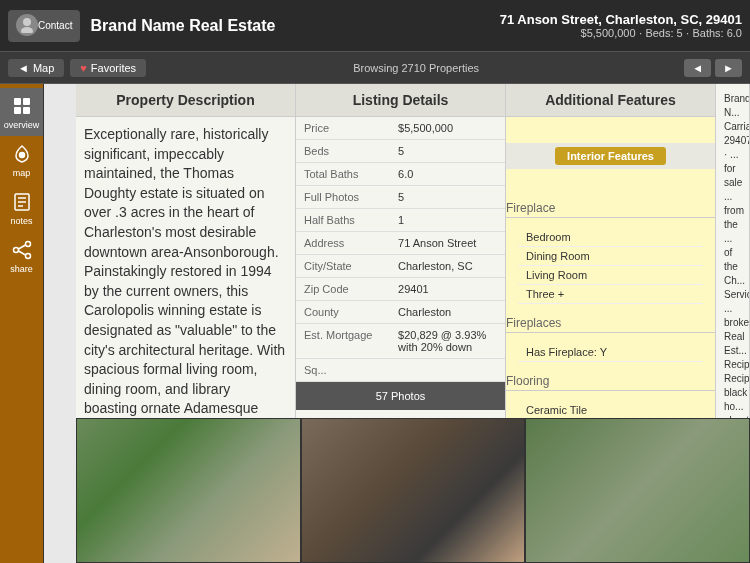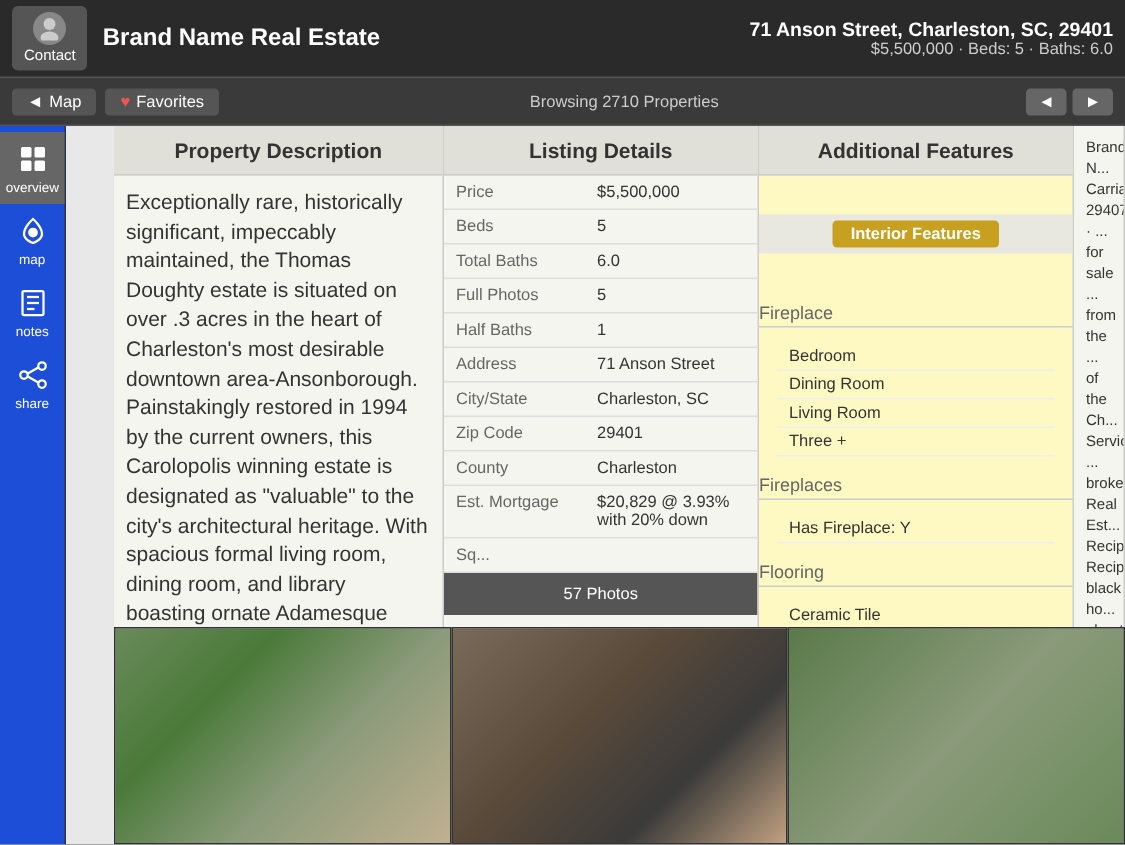--- a/index.html
+++ b/index.html
@@ -8,21 +8,21 @@
     
     #header {
       display: flex;
       align-items: center;
       background: #2a2a2a;
       height: 52px;
       padding: 0 8px;
       border-bottom: 1px solid #555;
     }
     #contact-btn {
-      display: flex; flex-direction: column; align-items: center;
+      display: flex; flex-direction: row; align-items: center;
       background: #555; color: #fff; border-radius: 4px;
       padding: 4px 8px; font-size: 10px; cursor: pointer;
       margin-right: 10px; min-width: 48px;
     }
     #contact-btn .avatar-circle {
       width: 22px; height: 22px; border-radius: 50%; background: #888;
       margin-bottom: 2px; overflow: hidden; display: flex; align-items: center; justify-content: center;
     }
     #brand-name-text {
       color: #ffffff; font-size: 16px; font-weight: bold; margin-right: auto;
@@ -70,21 +70,21 @@
 
     
     #main {
       display: flex;
       height: calc(563px - 52px - 32px);
       background: #e8e8e8;
     }
 
     
     #sidebar {
-      width: 44px; background: #1d4ed8; display: flex; flex-direction: column;
+      width: 44px; background: #a16207; display: flex; flex-direction: column;
       align-items: center; padding-top: 4px; flex-shrink: 0;
       border-right: 1px solid #333;
     }
     .sidebar-item {
       display: flex; flex-direction: column; align-items: center;
       color: #fff; font-size: 9px; cursor: pointer; padding: 6px 4px;
       width: 100%; text-align: center;
     }
     .sidebar-item.active { background: #666; }
     .sidebar-icon {

